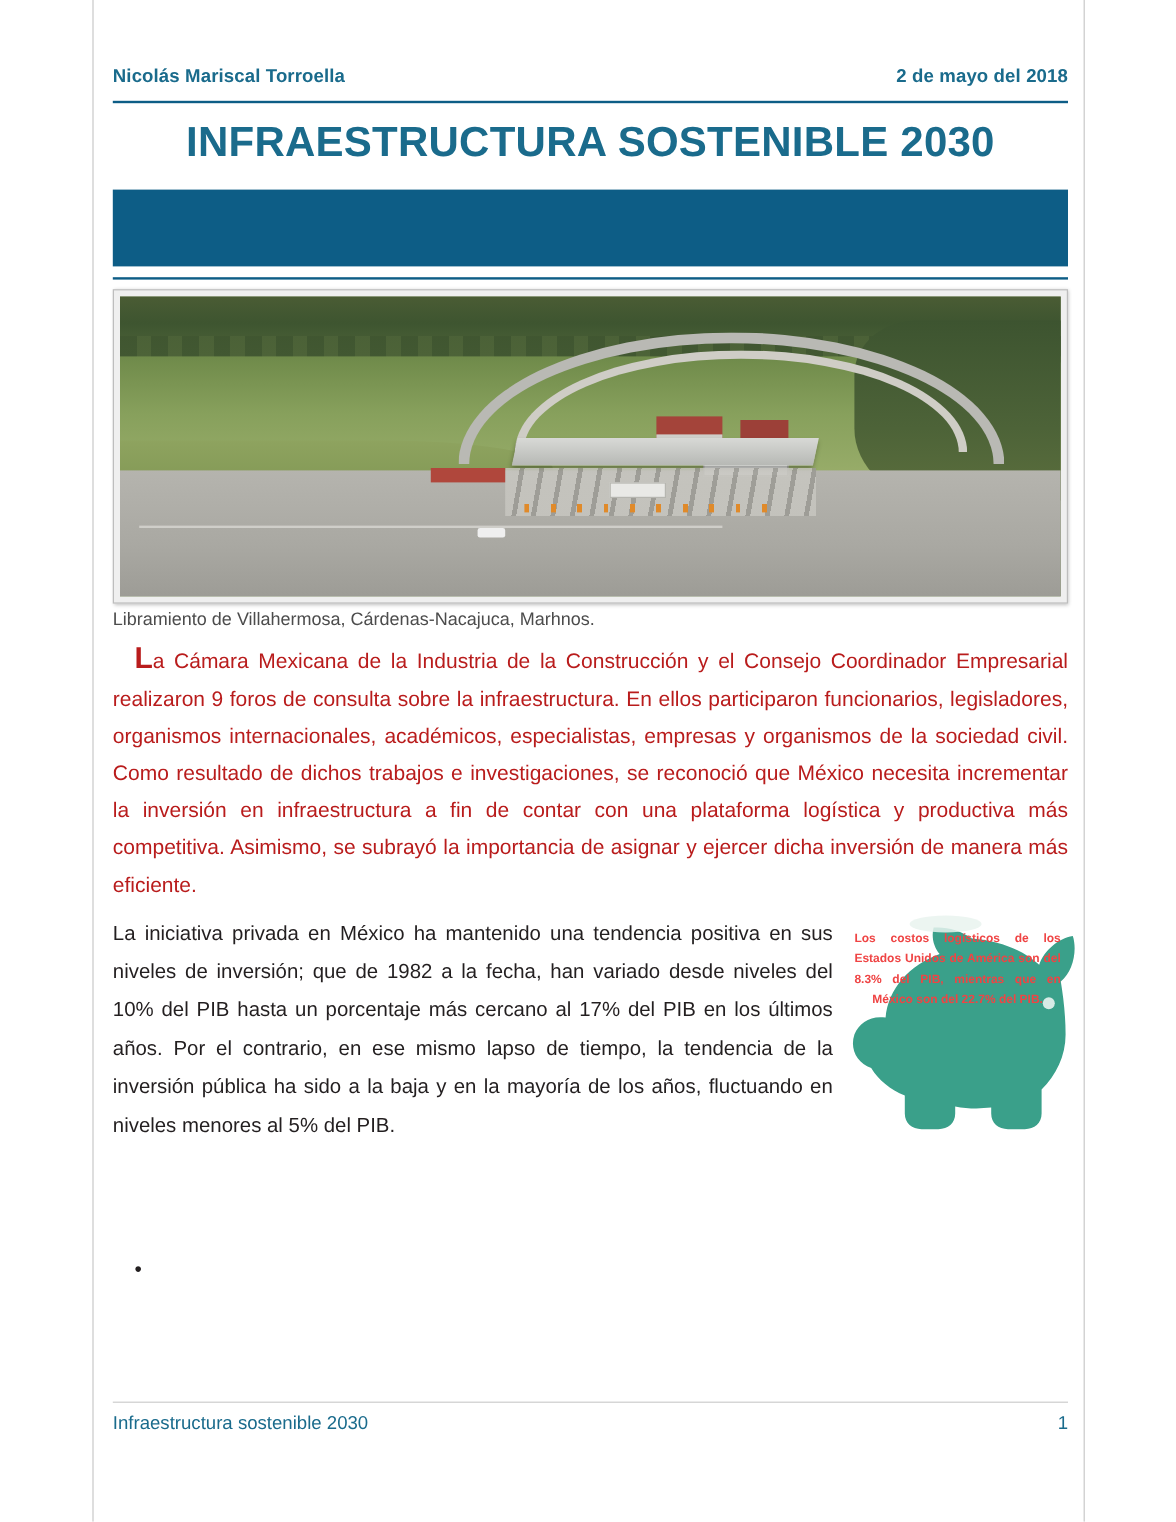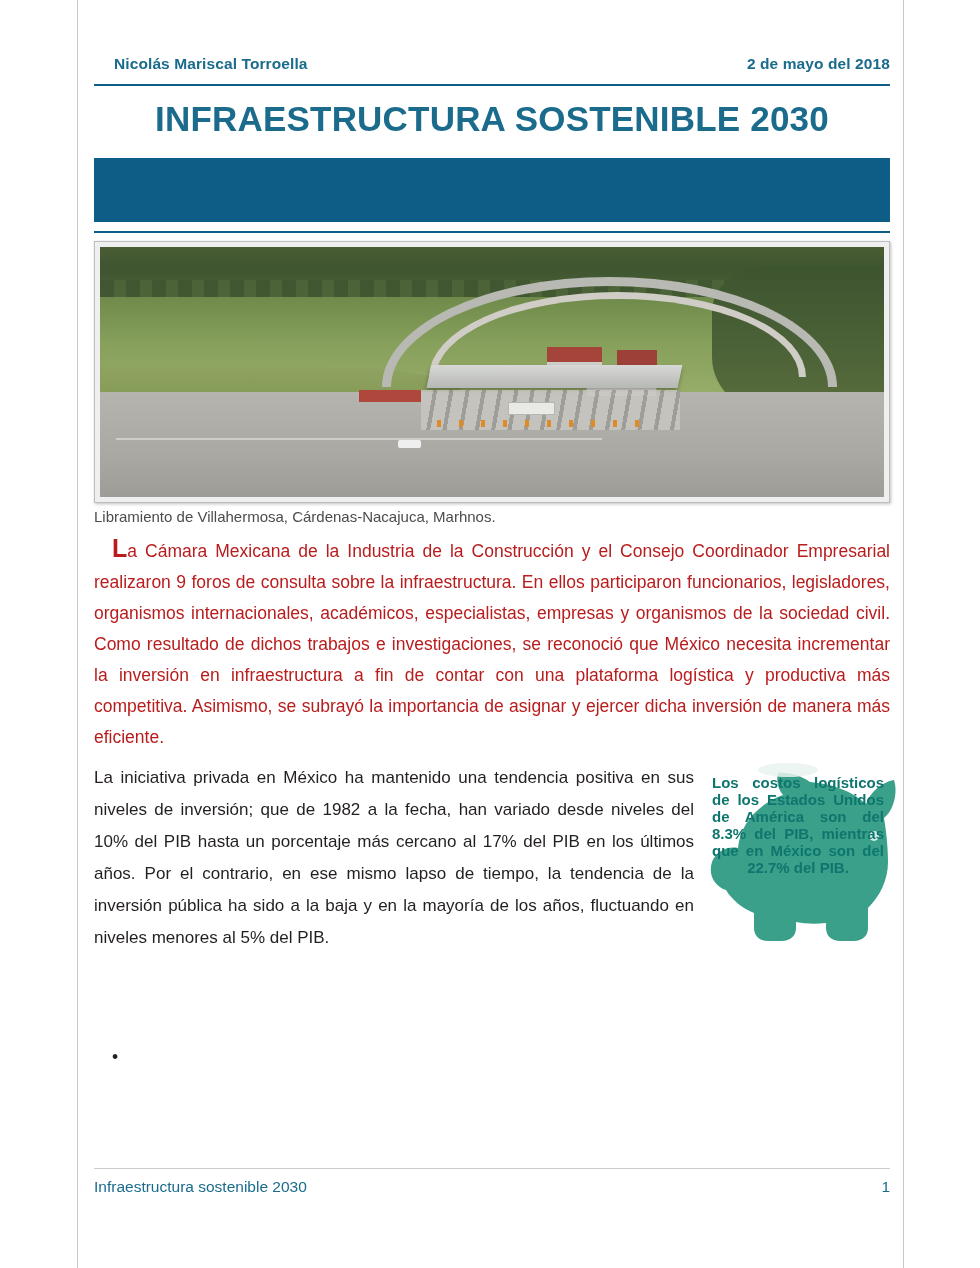--- a/index.html
+++ b/index.html
@@ -58,21 +58,20 @@
     width: 796px;
     display: flex;
     justify-content: space-between;
     align-items: baseline;
   }
   .header-author {
     color: #1a6b8c;
     font-size: 15.5px;
     font-weight: bold;
     letter-spacing: 0.1px;
-    margin-left: 20px;
   }
   .header-date {
     color: #1a6b8c;
     font-size: 15.5px;
     font-weight: bold;
     letter-spacing: 0.1px;
     margin-left: 39px;
   }
   .header-rule {
     position: absolute;
@@ -289,22 +288,22 @@
     width: 218px;
     height: 196px;
   }
   .piggy-svg { position: absolute; left: 0; top: 0; }
   .piggy-text {
     position: absolute;
     left: 24px;
     top: 26px;
     width: 172px;
     text-align: justify;
-    color: #0f766e;
-    font-size: 15px;
+    color: #ef4444;
+    font-size: 10px;
     line-height: 17px;
     font-weight: bold;
     text-align-last: center;
   }
 
   
   .question {
     position: absolute;
     top: 1000px;
     left: 0;

